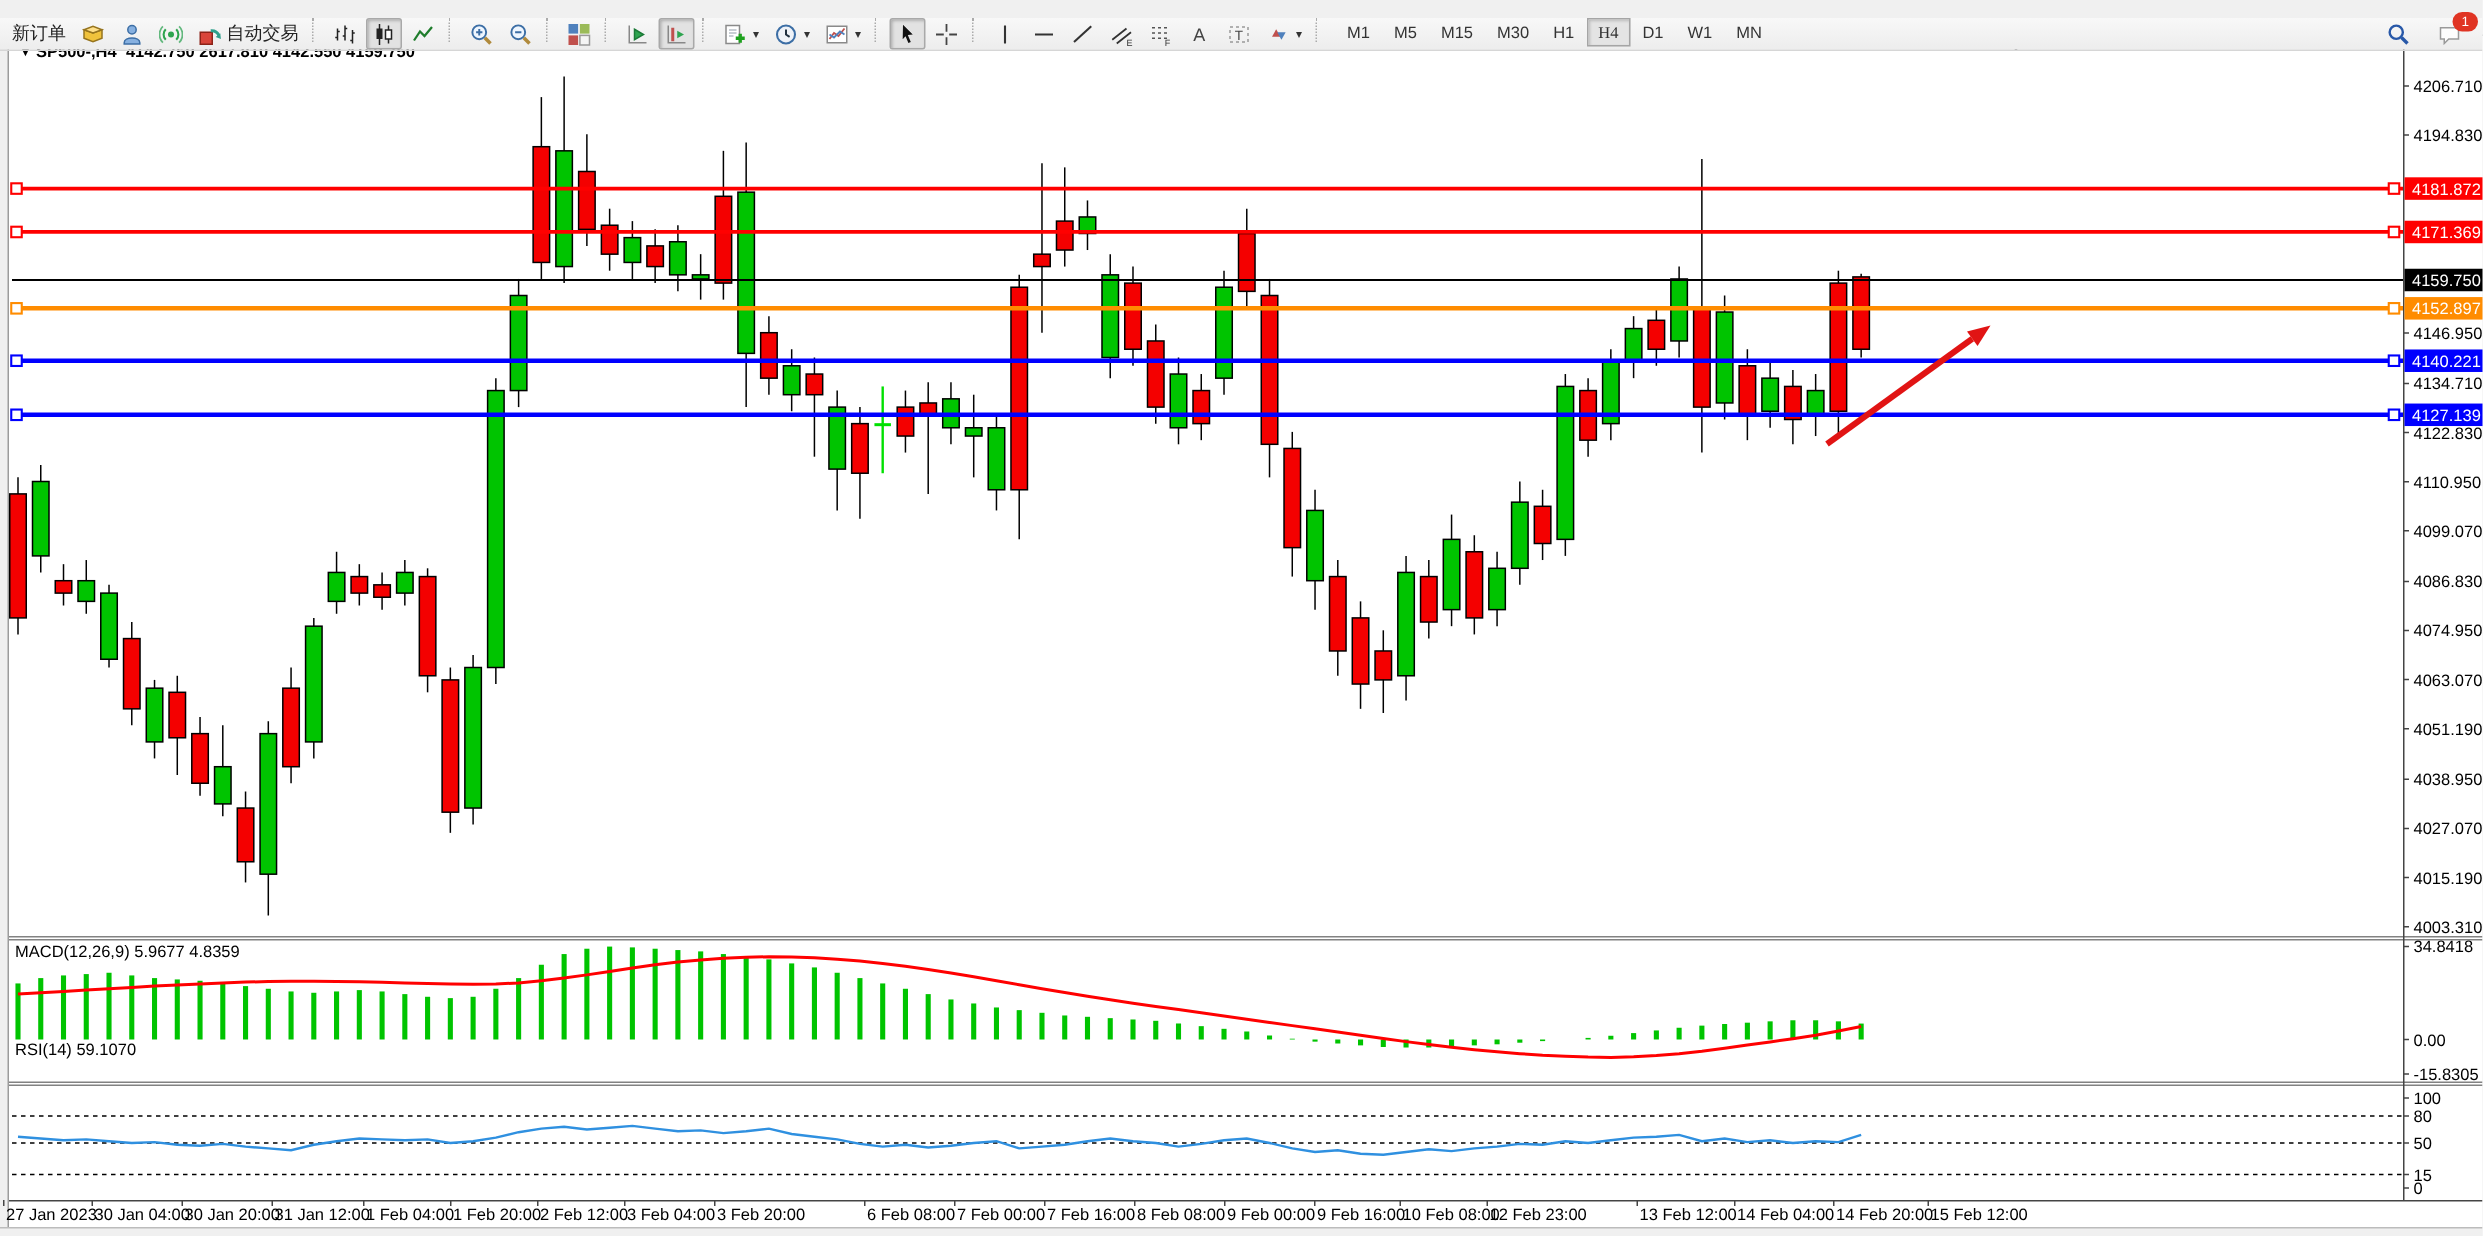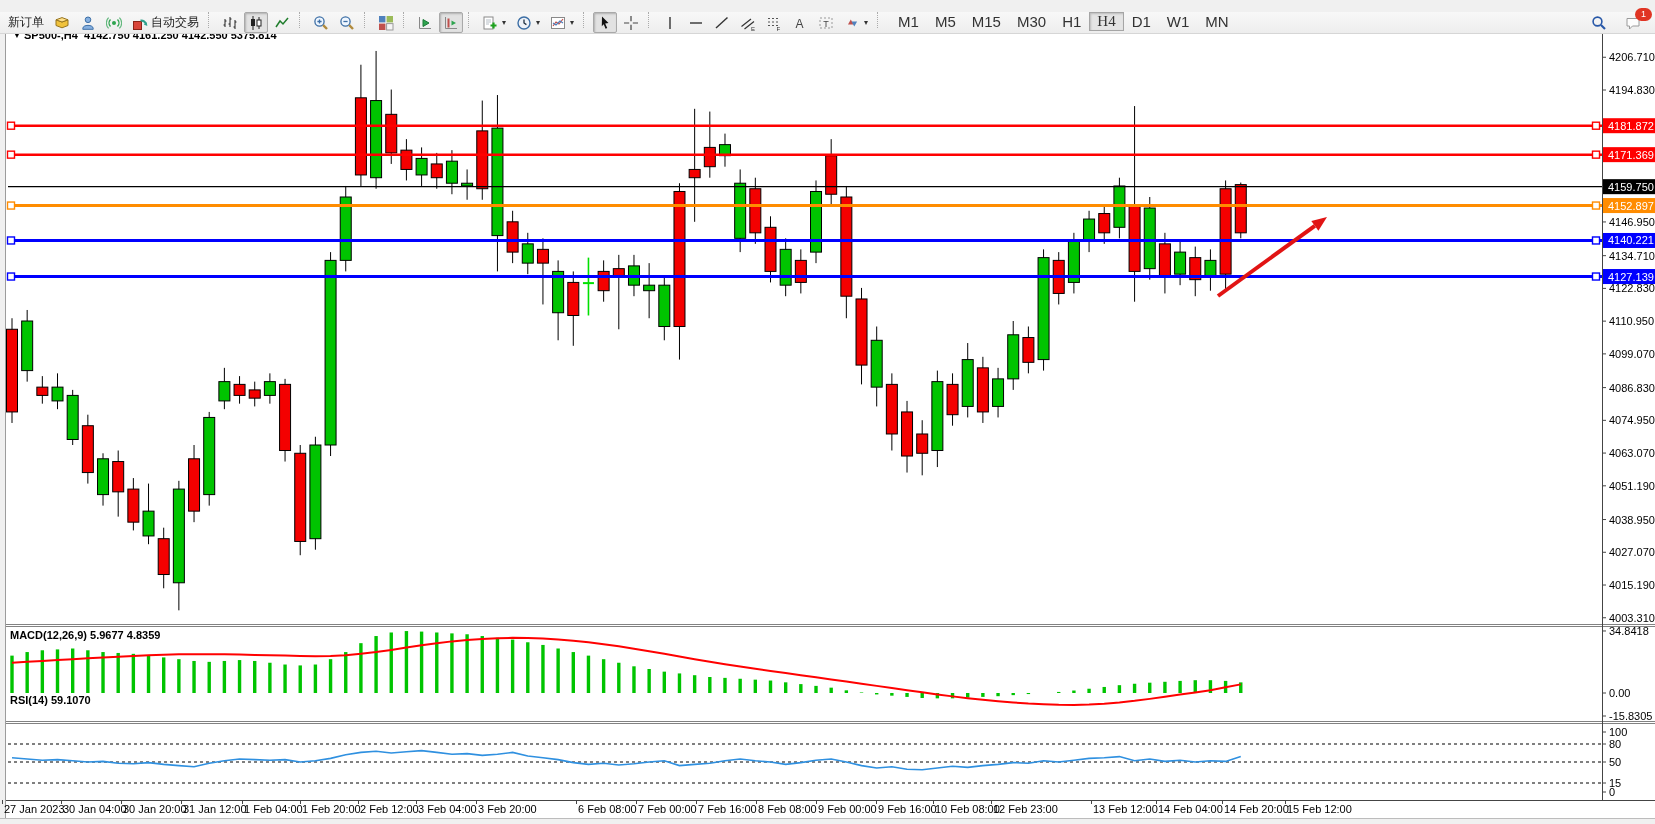--- a/index.html
+++ b/index.html
@@ -10,31 +10,31 @@
   .toolbar{position:absolute;top:0;left:0;width:1655px;height:22px;z-index:3;
     display:flex;background:linear-gradient(#f8f8f8,#ededed);
     border-bottom:1px solid #d6d6d6;padding-left:3px;box-sizing:border-box;margin-top:12px;}
   .tbtn{display:flex;align-items:center;gap:3px;height:19px;padding:0 3px;margin:0 1px;
     border:1px solid transparent;border-radius:2px;font-size:12px;color:#222;cursor:default;}
   .tbtn.pressed{background:#e2e2e2;border:1px solid #a9a9a9;box-shadow:inset 1px 1px 2px rgba(0,0,0,.22);}
   .tbtn svg{display:block;}
   .caret{font-size:8px;color:#333;margin-left:1px;}
   .grip{width:4px;height:16px;margin:0 4px;border-left:1px dotted #ababab;}
   .tfwrap{display:flex;margin-left:4px;}
-  .tfbtn{font-size:15px;height:19px;padding:0 7px;margin:0;border:1px solid transparent;
+  .tfbtn{font-size:11px;height:19px;padding:0 7px;margin:0;border:1px solid transparent;
     background:transparent;color:#333;font-family:"Liberation Sans",sans-serif;}
   .tfbtn.active{border:1px solid #a5a5a5;background:#e4e4e4;box-shadow:inset 1px 1px 2px rgba(0,0,0,.18);font-family:Liberation Serif, serif;}
   .toolbar-right{margin-left:auto;display:flex;align-items:center;gap:8px;margin-right:8px;}
   .chat-wrap{position:relative;}
   .badge{position:absolute;top:-5px;right:-7px;min-width:13px;height:13px;border-radius:7px;
     background:#e03423;color:#fff;font-size:9px;line-height:13px;text-align:center;padding:0 2px;}
 
   
   #chart-svg{position:absolute;top:0;left:0;z-index:1;font-family:"Liberation Sans",sans-serif;}
-  .hud{position:absolute;z-index:2;font-size:11px;color:#000;white-space:pre;font-weight:bold;}
+  .hud{position:absolute;z-index:2;font-size:11px;color:#000;white-space:pre;}
   #title{left:13px;top:29px;font-weight:700;}
   #title .tri{font-size:8px;vertical-align:1px;}
   #macd-label{left:10px;top:629px;}
   #rsi-label{left:10px;top:694px;}
 </style>
 </head>
 <body>
 
 <div id="app">
 
@@ -695,17 +695,17 @@
         <line x1="1222.5" y1="800" x2="1222.5" y2="804" stroke="#444"></line>
         <text x="1224" y="813" fill="#000">14 Feb 20:00</text>
         <line x1="1285.5" y1="800" x2="1285.5" y2="804" stroke="#444"></line>
         <text x="1287" y="813" fill="#000">15 Feb 12:00</text>
       </g>
       <line x1="1218" y1="296" x2="1314.8545196984278" y2="225.80268755802018" stroke="#e11414" stroke-width="4"></line>
       <polygon points="1327,217 1318.375594721636,230.66087967864902 1311.3334446752197,220.94449543739134" fill="#e11414"></polygon>
       <polygon points="1338,27 1350,27 1344,34" fill="#666"></polygon>
     </svg>
 
-  <div class="hud" id="title"><span class="tri">▼</span> <span>SP500-,H4</span>  <span>4142.750 4161.250 4142.550 5375.814</span></div>
+  <div class="hud" id="title"><span class="tri">▼</span> <span>SP500-,H4</span>  <span>4142.750 2617.810 4142.550 4159.750</span></div>
   <div class="hud" id="macd-label">MACD(12,26,9) 5.9677 4.8359</div>
   <div class="hud" id="rsi-label">RSI(14) 59.1070</div>
 
 </div>
 
 </body></html>

